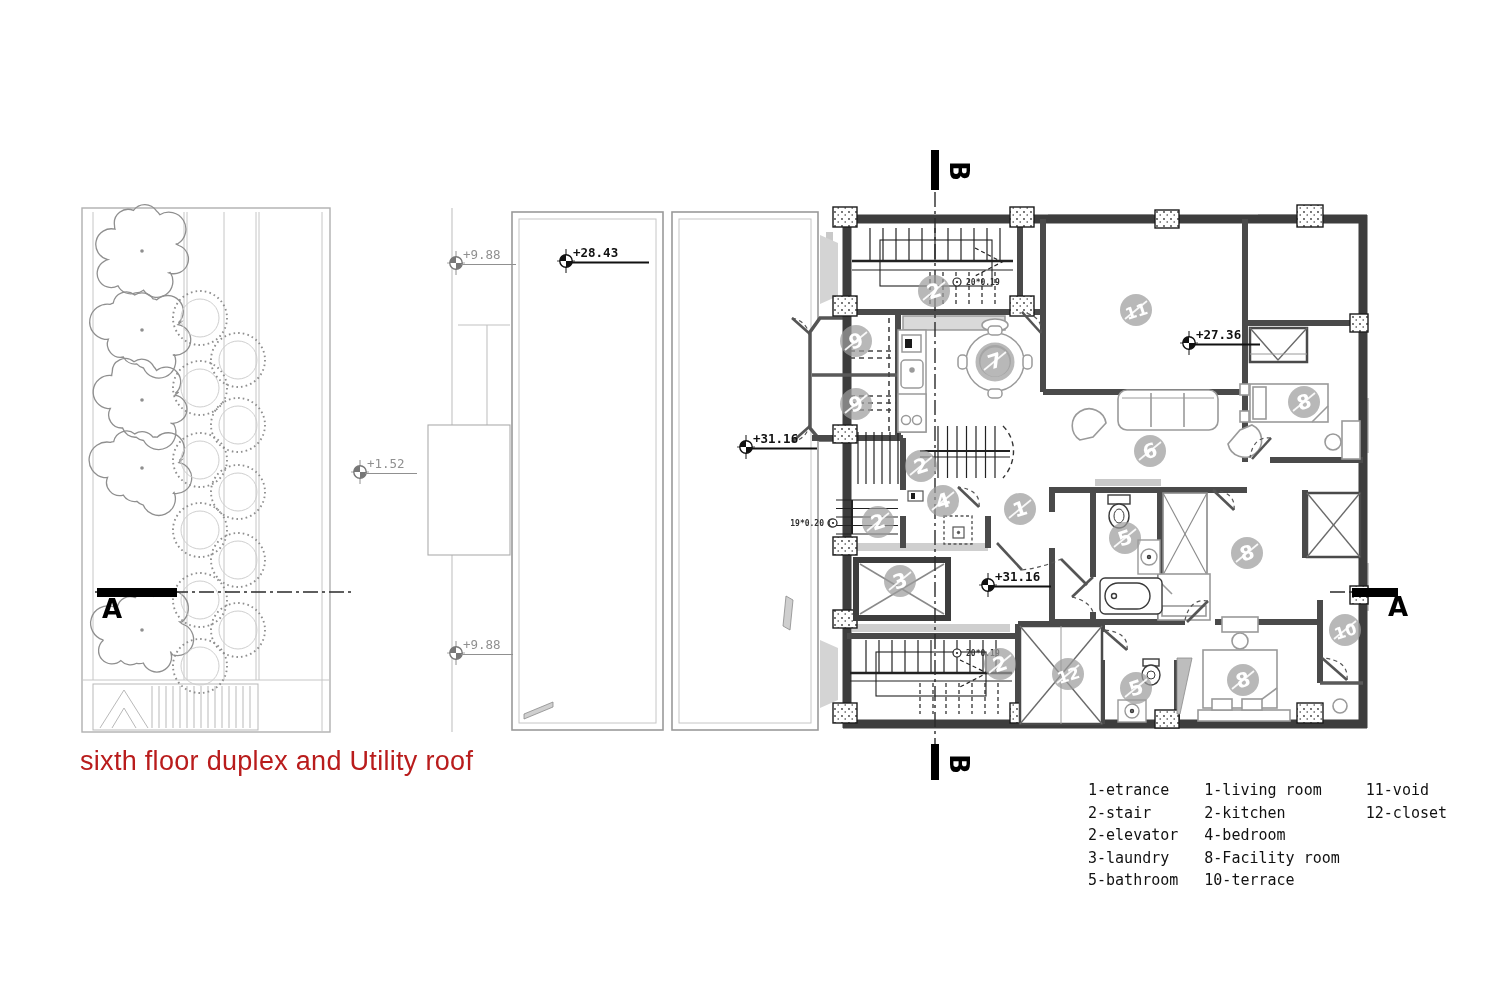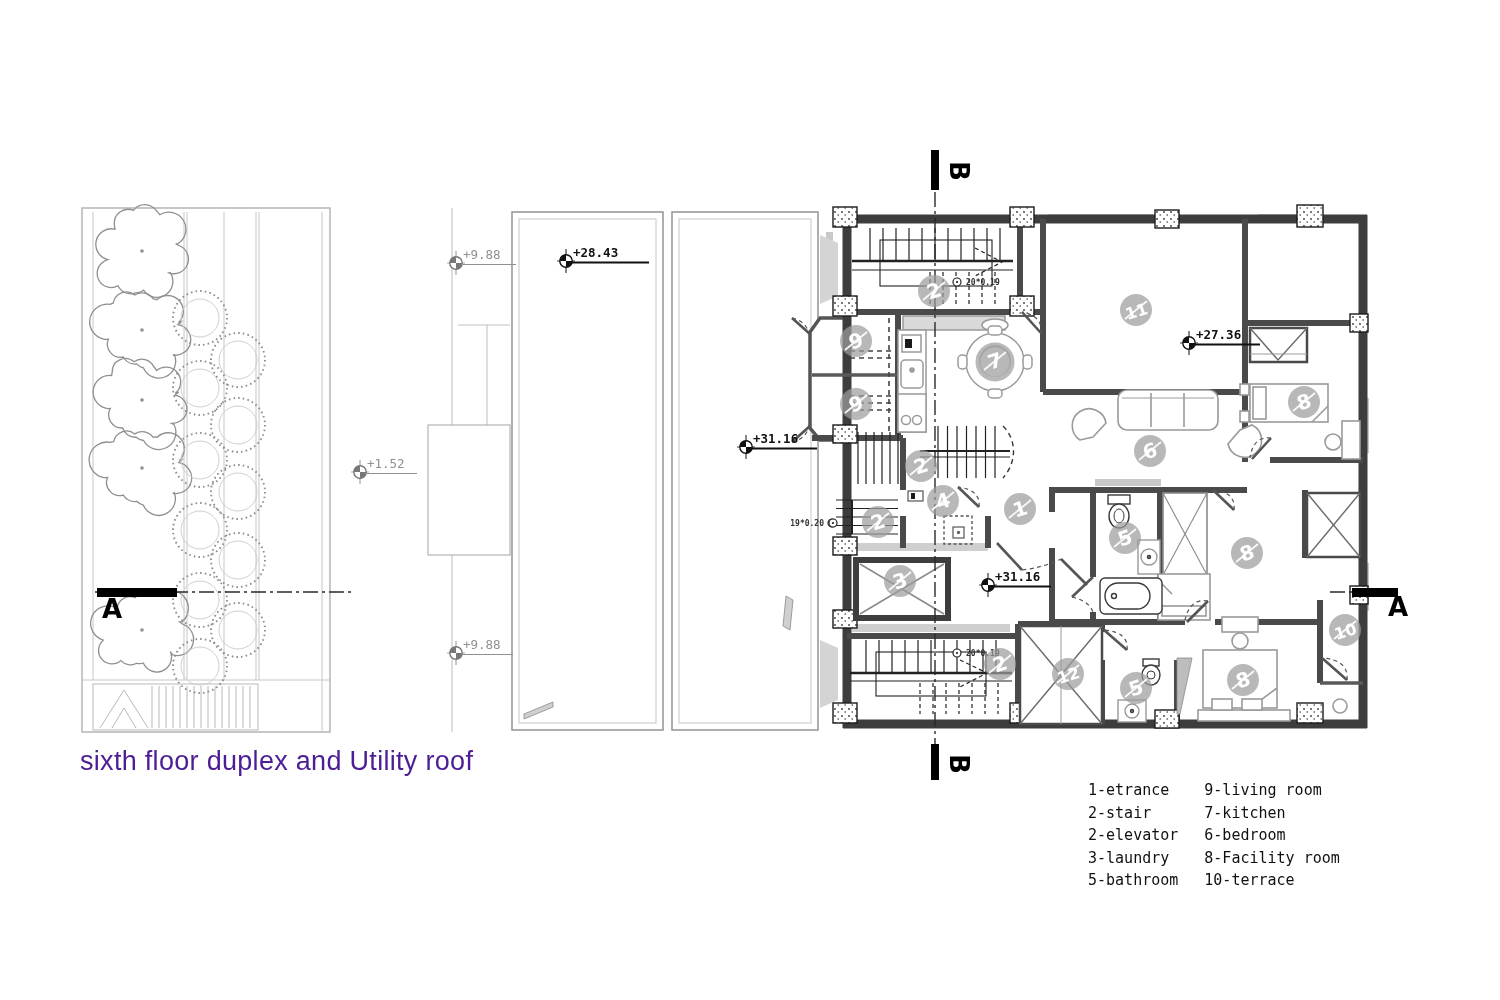--- a/index.html
+++ b/index.html
@@ -1,19 +1,19 @@
 <!DOCTYPE html>
 <html><head>
 <meta charset="utf-8">
 <style>
   html,body{margin:0;padding:0;background:#ffffff;}
   #canvas{position:relative;width:1500px;height:1000px;background:#ffffff;overflow:hidden;
           font-family:"Liberation Sans",sans-serif;}
   #plan-svg{position:absolute;left:0;top:0;}
-  #drawing-title{position:absolute;left:80px;top:746px;font-size:27px;color:#4c1d95;
+  #drawing-title{position:absolute;left:80px;top:746px;font-size:27px;color:#b91c1c;
           font-family:"Liberation Sans",sans-serif;letter-spacing:.3px;}
   #legend{position:absolute;left:1088px;top:779px;display:flex;gap:26px;
           font-family:"DejaVu Sans Mono",monospace;font-size:15px;color:#111;}
   .legend-col{display:flex;flex-direction:column;}
   .legend-item{line-height:22.6px;white-space:nowrap;}
 </style>
 </head>
 <body>
 
 <div id="canvas">
@@ -644,21 +644,25 @@
 <div id="drawing-title">sixth floor duplex and Utility roof</div>
 <div id="legend">
       <div class="legend-col">
         <div class="legend-item">1-etrance</div>
         <div class="legend-item">2-stair</div>
         <div class="legend-item">2-elevator</div>
         <div class="legend-item">3-laundry</div>
         <div class="legend-item">5-bathroom</div>
       </div>
       <div class="legend-col">
-        <div class="legend-item">9-living room</div>
-        <div class="legend-item">7-kitchen</div>
-        <div class="legend-item">6-bedroom</div>
+        <div class="legend-item">1-living room</div>
+        <div class="legend-item">2-kitchen</div>
+        <div class="legend-item">4-bedroom</div>
         <div class="legend-item">8-Facility room</div>
         <div class="legend-item">10-terrace</div>
       </div>
+      <div class="legend-col">
+        <div class="legend-item">11-void</div>
+        <div class="legend-item">12-closet</div>
+      </div>
     </div>
 
 </div>
 
 </body></html>

